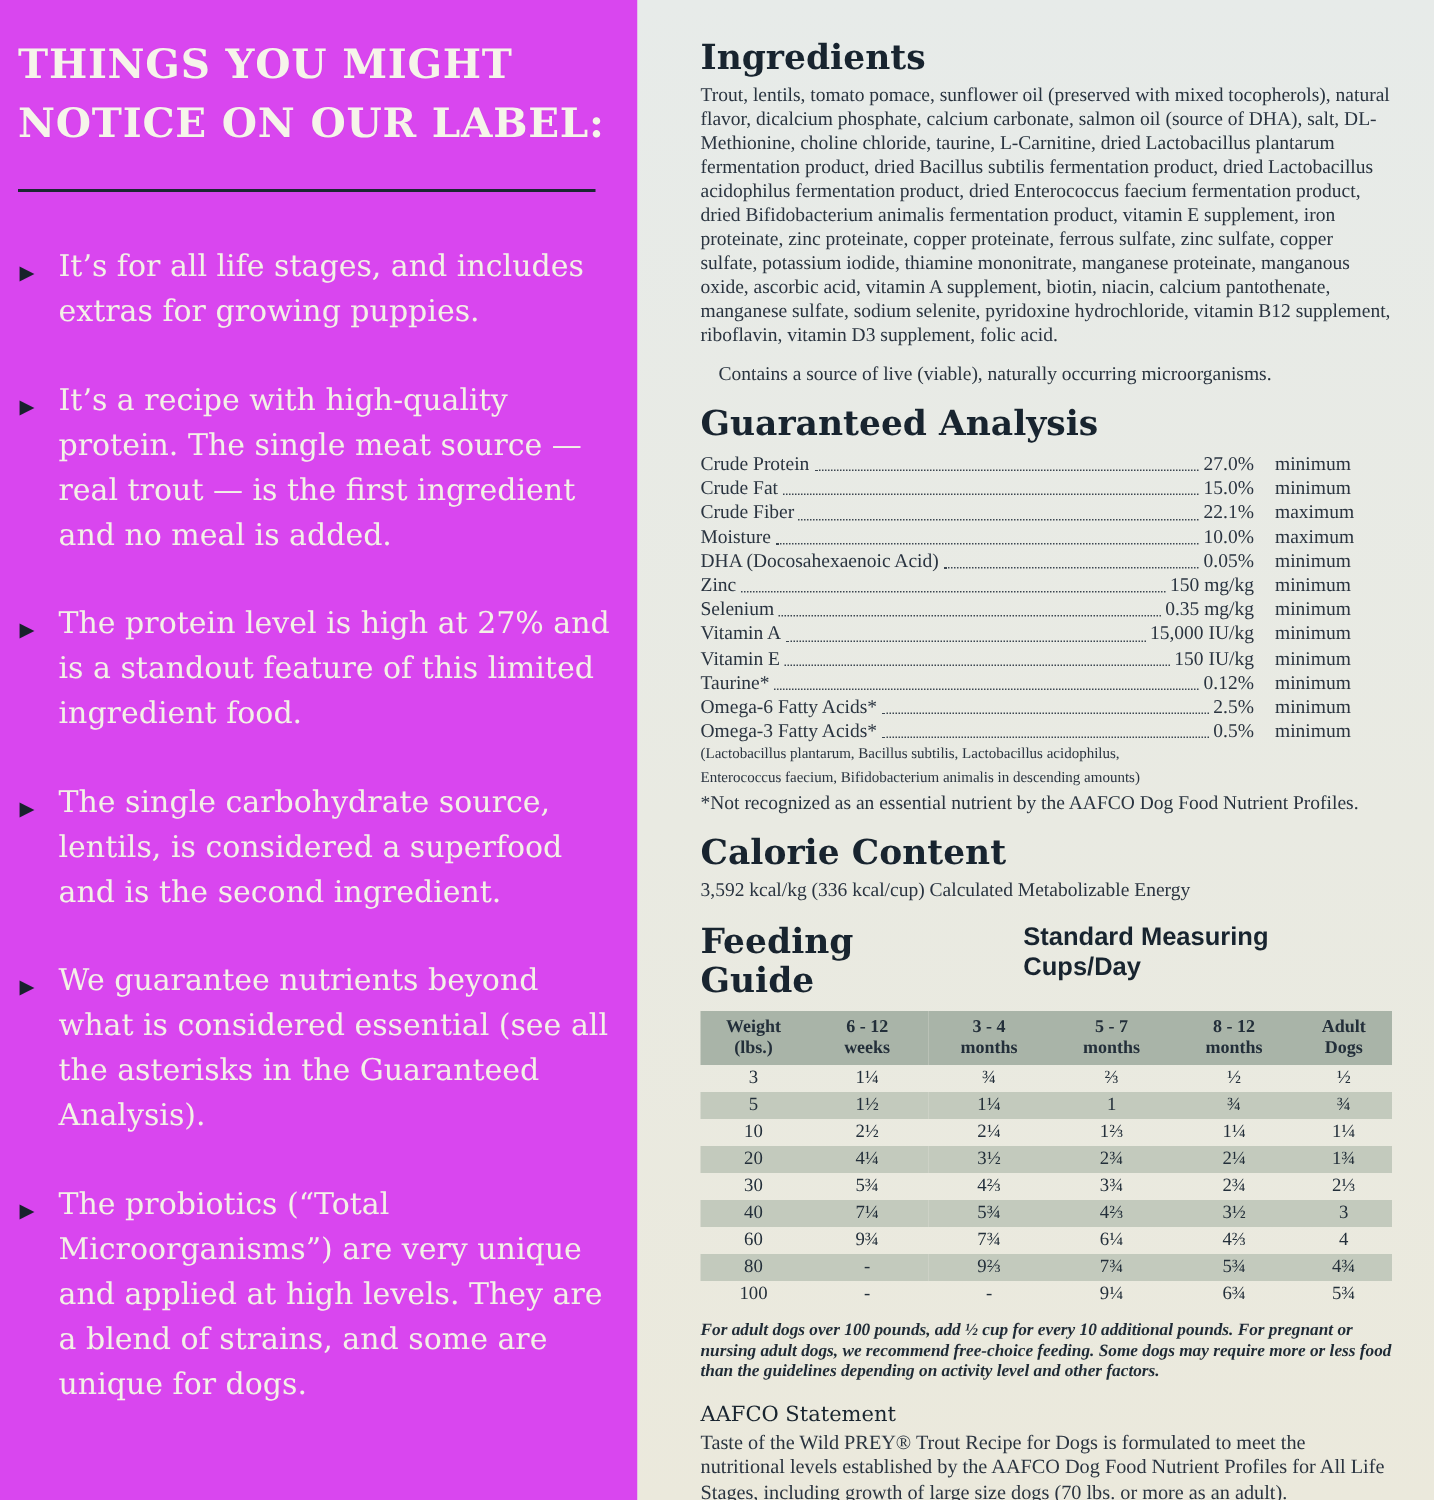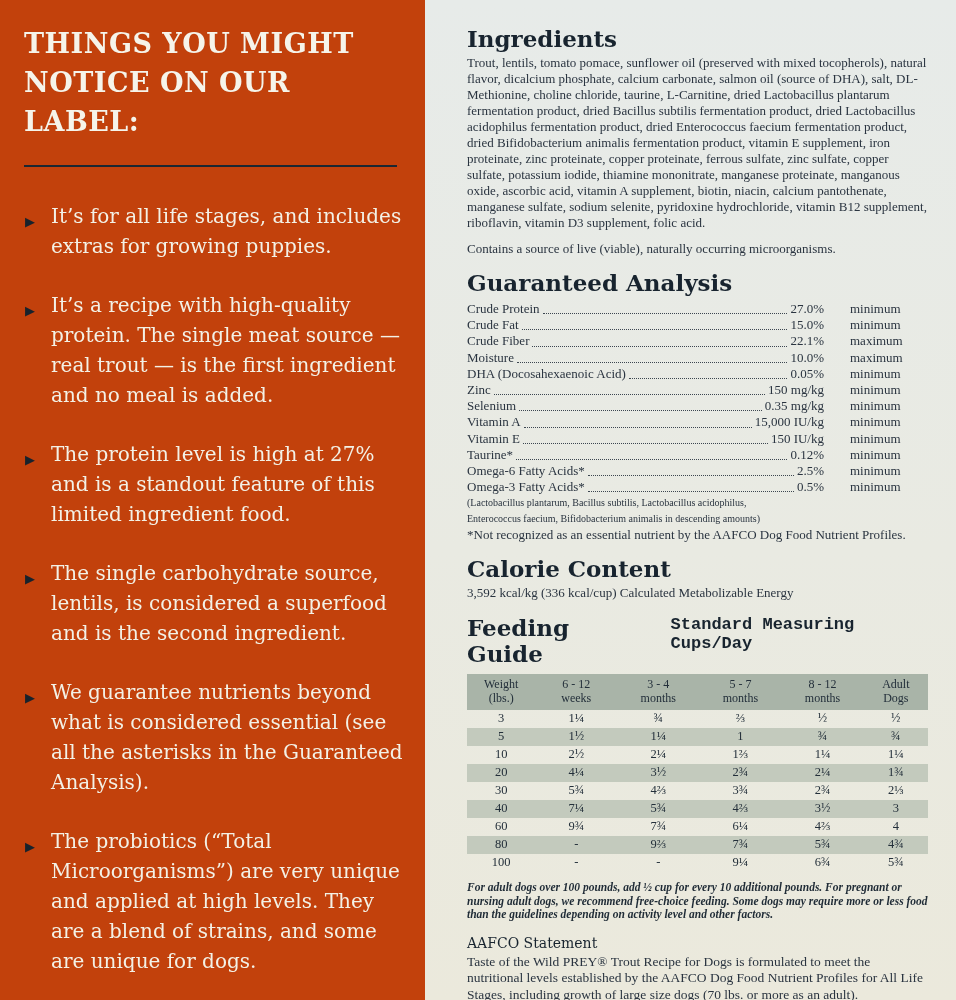--- a/index.html
+++ b/index.html
@@ -2,22 +2,22 @@
 <html><head>
 <meta charset="utf-8">
 <style>
   html,body{margin:0;padding:0}
   body{
     width:956px;height:1000px;overflow:hidden;display:flex;
     font-family:"Liberation Serif",serif;background:#e9ece9;
   }
   
   .left-panel{
-    flex:0 0 425px;box-sizing:border-box;background:#c2410c;
-    color:#f3f2e8;padding:24px 18px 0 24px;
+    flex:0 0 425px;box-sizing:border-box;background:#d946ef;
+    color:#f3f2e8;padding:24px 18px 0 12px;
   }
   .left-title{
     font-family:"DejaVu Serif",serif;font-weight:bold;
     font-size:27px;line-height:39px;letter-spacing:.5px;
     color:#f6f4ea;text-shadow:0 0 1px rgba(0,0,0,.08);
   }
   .divider{
     border:none;border-top:2.5px solid #1b2732;
     margin:24px 10px 0 0;
   }
@@ -35,36 +35,36 @@
   .right-panel{
     flex:1;box-sizing:border-box;
     background:linear-gradient(180deg,#e7ebe9 0%,#e9eae2 55%,#ebe9dc 100%);
     padding:26px 28px 0 42px;color:#2a3440;
   }
   .section-heading{
     font-family:"DejaVu Serif",serif;font-weight:bold;
     font-size:23px;line-height:26px;color:#18242f;margin:0;
   }
   .body-text{font-size:13px;line-height:16px;margin:3px 0 0;color:#2a3440}
-  .contains-note{font-size:13px;line-height:16px;margin:10px 0 0}
+  .contains-note{font-size:13px;line-height:16px;margin:10px 12px 0}
   .ga-heading{margin-top:13px}
   .ga-rows{margin-top:5px}
   .ga-row{display:flex;align-items:flex-start;font-size:13px;line-height:16.2px}
   .ga-label{flex:none;white-space:nowrap}
   .ga-dots{flex:1 1 auto;border-bottom:1.5px dotted #3c4650;margin:0 3px 3px;align-self:flex-end;min-width:6px}
   .ga-value{flex:none;white-space:nowrap}
-  .ga-qual{flex:none;width:78px;margin-left:26px;white-space:nowrap}
+  .ga-qual{flex:none;width:78px;margin-left:14px;white-space:nowrap}
   .ga-note{font-size:10px;line-height:16px;white-space:nowrap}
   .ga-note-small{font-size:13px}
   .calorie-heading{margin-top:13px}
   .fg-head{display:flex;align-items:flex-start;margin-top:14px}
-  .fg-sub{font-family:Liberation Mono, monospace;font-weight:bold;font-size:17px;margin-left:30px;color:#18242f}
+  .fg-sub{font-family:Liberation Sans, sans-serif;font-weight:bold;font-size:17px;margin-left:30px;color:#18242f}
   table.feeding{width:100%;border-collapse:collapse;margin-top:7px}
   table.feeding th{
-    background:#a9b4a8;font-weight:normal;font-size:12px;line-height:13.5px;
+    background:#a9b4a8;font-weight:bold;font-size:12px;line-height:13.5px;
     padding:4px 17px 5px;text-align:center;color:#232f3a;white-space:pre-line;
   }
   table.feeding td{font-size:12.5px;line-height:13px;padding:2px 0 3px;text-align:center;color:#232f3a}
   table.feeding tr.alt{background:#c3cabd}
   .col-w0{width:14%}.col-w1{width:18%}.col-w2{width:18%}.col-w3{width:18%}.col-w4{width:18%}.col-w5{width:14%}
   .footnote{
     font-style:italic;font-weight:bold;font-size:11.5px;line-height:13.5px;
     margin:9px 0 0;color:#1f2b36;
   }
   .aafco-heading{

